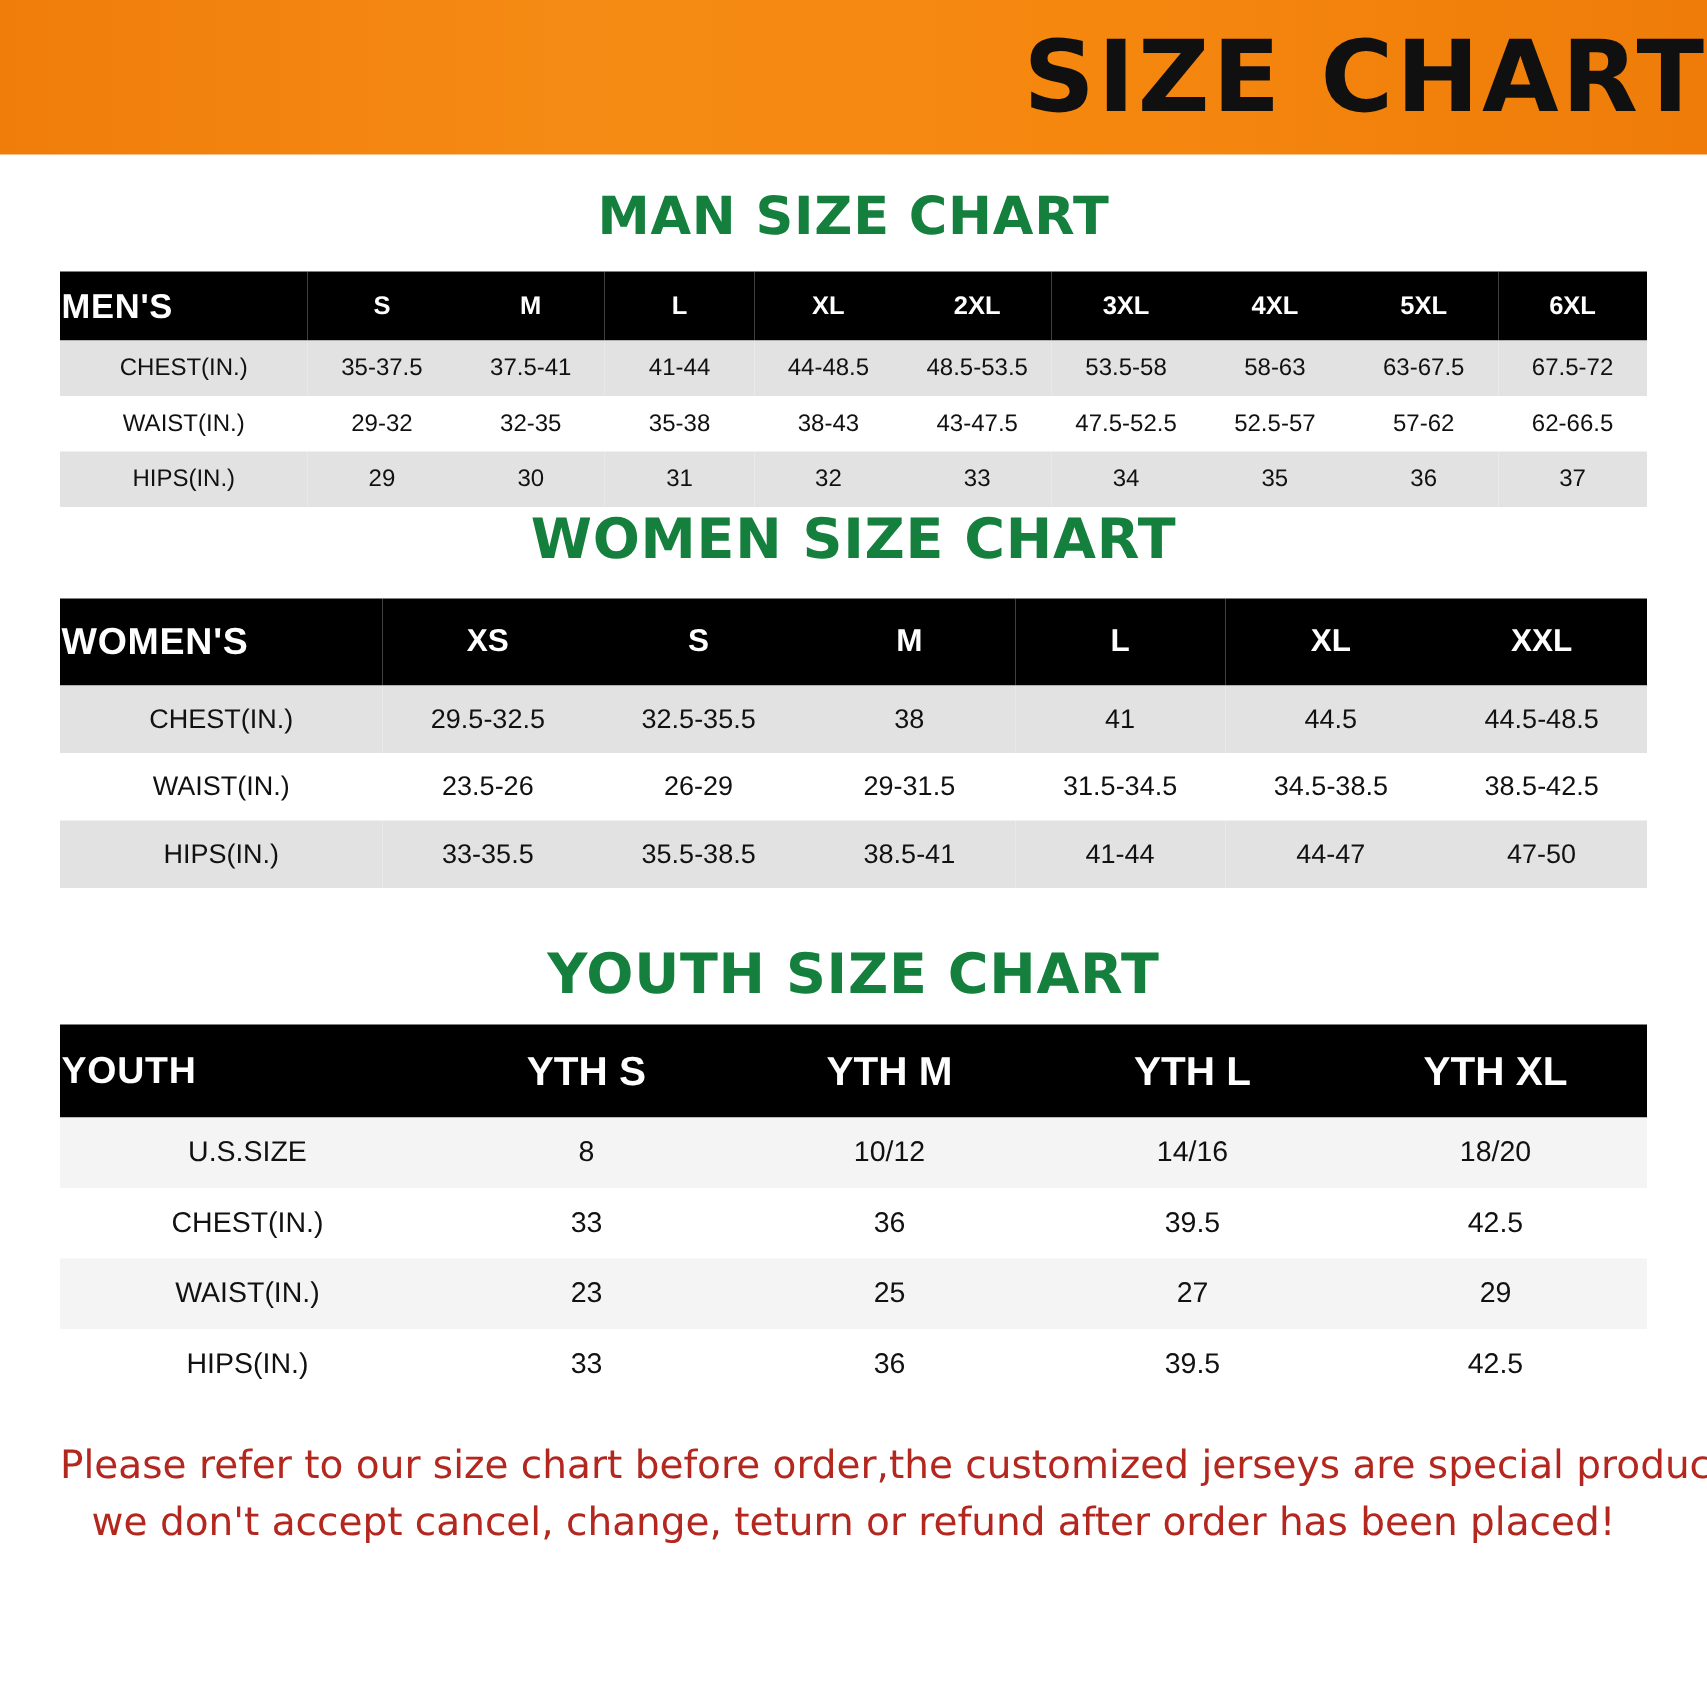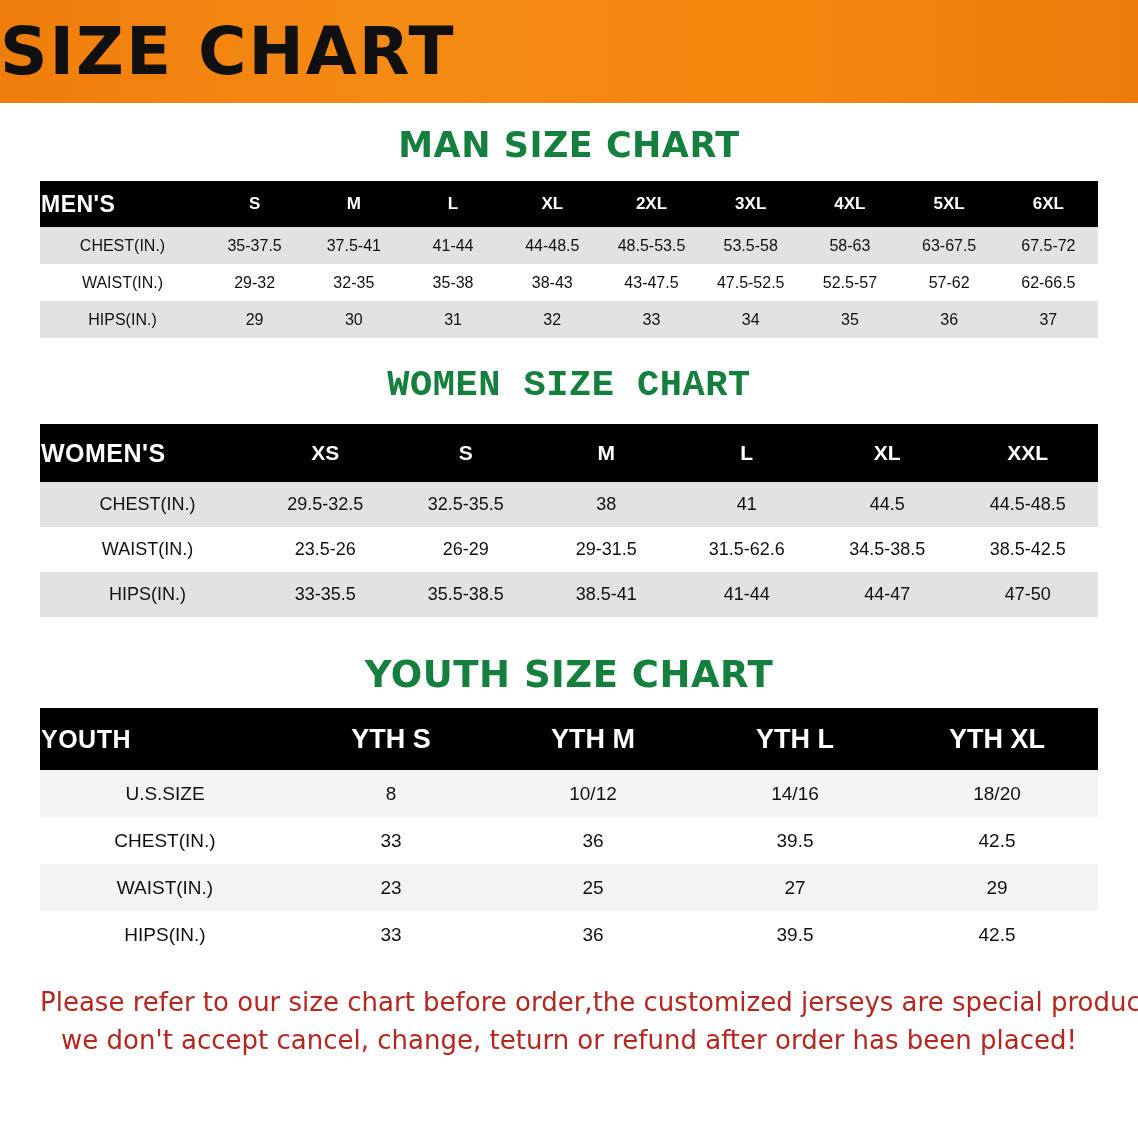--- a/index.html
+++ b/index.html
@@ -15,21 +15,21 @@
     overflow: hidden;
   }
 
   
   .banner {
     width: 100%;
     height: 103px;
     background: linear-gradient(90deg, #f07d0a 0%, #f58b14 35%, #f5870f 65%, #ef7c09 100%);
     display: flex;
     align-items: center;
-    justify-content: flex-start;
+    justify-content: flex-end;
     box-sizing: border-box;
   }
   .banner-title {
     font-family: "DejaVu Sans", sans-serif;
     font-weight: bold;
     font-size: 66px;
     letter-spacing: 2px;
     color: #101010;
     line-height: 1;
     white-space: nowrap;
@@ -37,21 +37,21 @@
 
   
   .section-title {
     text-align: center;
     font-family: "DejaVu Sans", sans-serif;
     font-weight: bold;
     color: #15803d;
     letter-spacing: 0.5px;
   }
   .title-man   { font-size: 35px; margin-top: 22px; margin-bottom: 16px; }
-  .title-women { font-size: 37px; margin-top: 26px; margin-bottom: 18px; font-family: Liberation Mono, monospace; }
+  .title-women { font-size: 37px; margin-bottom: 18px; }
   .title-youth { font-size: 37px; margin-top: 36px; margin-bottom: 12px; }
 
   
   .table-wrap {
     margin: 0 auto;
     width: 1058px;
   }
   table.size {
     width: 100%;
     border-collapse: collapse;
@@ -221,21 +221,21 @@
         <td>38</td>
         <td>41</td>
         <td>44.5</td>
         <td>44.5-48.5</td>
       </tr>
       <tr class="band-white">
         <td class="rowlabel">WAIST(IN.)</td>
         <td>23.5-26</td>
         <td>26-29</td>
         <td>29-31.5</td>
-        <td>31.5-62.6</td>
+        <td>31.5-34.5</td>
         <td>34.5-38.5</td>
         <td>38.5-42.5</td>
       </tr>
       <tr class="band-a">
         <td class="rowlabel">HIPS(IN.)</td>
         <td>33-35.5</td>
         <td>35.5-38.5</td>
         <td>38.5-41</td>
         <td>41-44</td>
         <td>44-47</td>

